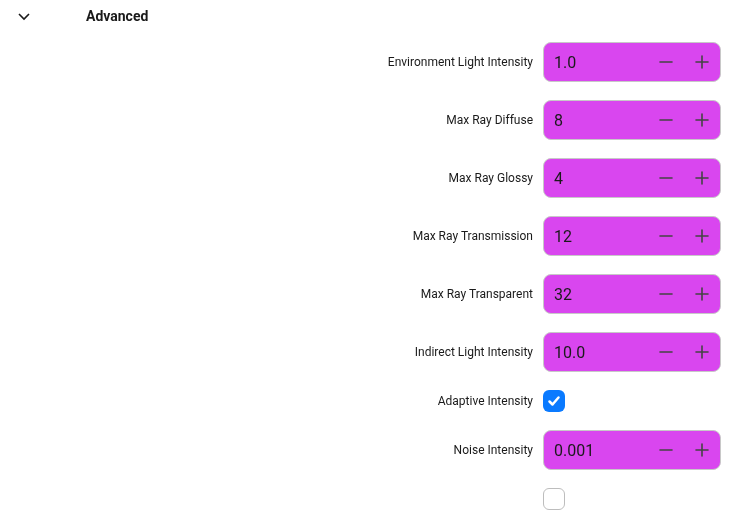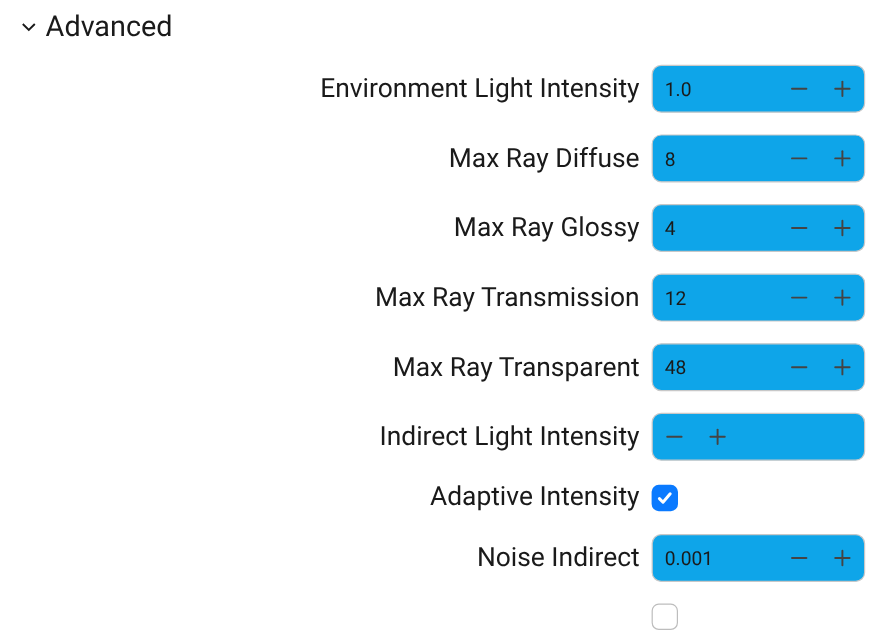--- a/index.html
+++ b/index.html
@@ -25,48 +25,49 @@
       justify-content: center;
     }
     .chevron svg {
       width: 16px;
       height: 16px;
       stroke: #1a1a1a;
       stroke-width: 1.6;
       fill: none;
     }
     .section-title {
-      font-size: 24px;
-      font-weight: 400;
+      font-size: 14px;
+      font-weight: 700;
+      margin-left: 48px;
     }
     .fields {
       display: flex;
       flex-direction: column;
       gap: 18px;
     }
     .field-row {
       display: flex;
       align-items: center;
       justify-content: flex-end;
       padding-right: 10px;
     }
     .field-label {
       text-align: right;
       margin-right: 10px;
-      font-size: 22px;
+      font-size: 12px;
       color: #1a1a1a;
     }
     .stepper {
       width: 178px;
       height: 40px;
       border: 1px solid #c8c8c8;
       border-radius: 8px;
       display: flex;
       align-items: center;
-      background-color: #0ea5e9;
+      background-color: #d946ef;
     }
     .stepper-value {
       flex: 1;
       padding: 0 10px;
       font-size: 16px;
       color: #1a1a1a;
     }
     .stepper-btn {
       width: 36px;
       height: 100%;
@@ -198,38 +199,39 @@
             <line x1="3" y1="9" x2="15" y2="9"></line>
             <line x1="9" y1="3" x2="9" y2="15"></line>
           </svg>
         </span>
     </div>
   </div>
 
   <div class="field-row">
     <span class="field-label">Max Ray Transparent</span>
     <div class="stepper">
-      <span class="stepper-value">48</span>
+      <span class="stepper-value">32</span>
       <span class="stepper-btn">
           <svg viewBox="0 0 18 18">
             <line x1="3" y1="9" x2="15" y2="9"></line>
           </svg>
         </span>
       <span class="stepper-btn">
           <svg viewBox="0 0 18 18">
             <line x1="3" y1="9" x2="15" y2="9"></line>
             <line x1="9" y1="3" x2="9" y2="15"></line>
           </svg>
         </span>
     </div>
   </div>
 
   <div class="field-row">
     <span class="field-label">Indirect Light Intensity</span>
     <div class="stepper">
+      <span class="stepper-value">10.0</span>
       <span class="stepper-btn">
           <svg viewBox="0 0 18 18">
             <line x1="3" y1="9" x2="15" y2="9"></line>
           </svg>
         </span>
       <span class="stepper-btn">
           <svg viewBox="0 0 18 18">
             <line x1="3" y1="9" x2="15" y2="9"></line>
             <line x1="9" y1="3" x2="9" y2="15"></line>
           </svg>
@@ -242,21 +244,21 @@
     <div class="checkbox-container">
       <div class="checkbox checked">
         <svg viewBox="0 0 14 14">
             <polyline points="2.5,7.5 5.5,10.5 11.5,3.5"></polyline>
           </svg>
       </div>
     </div>
   </div>
 
   <div class="field-row">
-    <span class="field-label">Noise Indirect</span>
+    <span class="field-label">Noise Intensity</span>
     <div class="stepper">
       <span class="stepper-value">0.001</span>
       <span class="stepper-btn">
           <svg viewBox="0 0 18 18">
             <line x1="3" y1="9" x2="15" y2="9"></line>
           </svg>
         </span>
       <span class="stepper-btn">
           <svg viewBox="0 0 18 18">
             <line x1="3" y1="9" x2="15" y2="9"></line>

